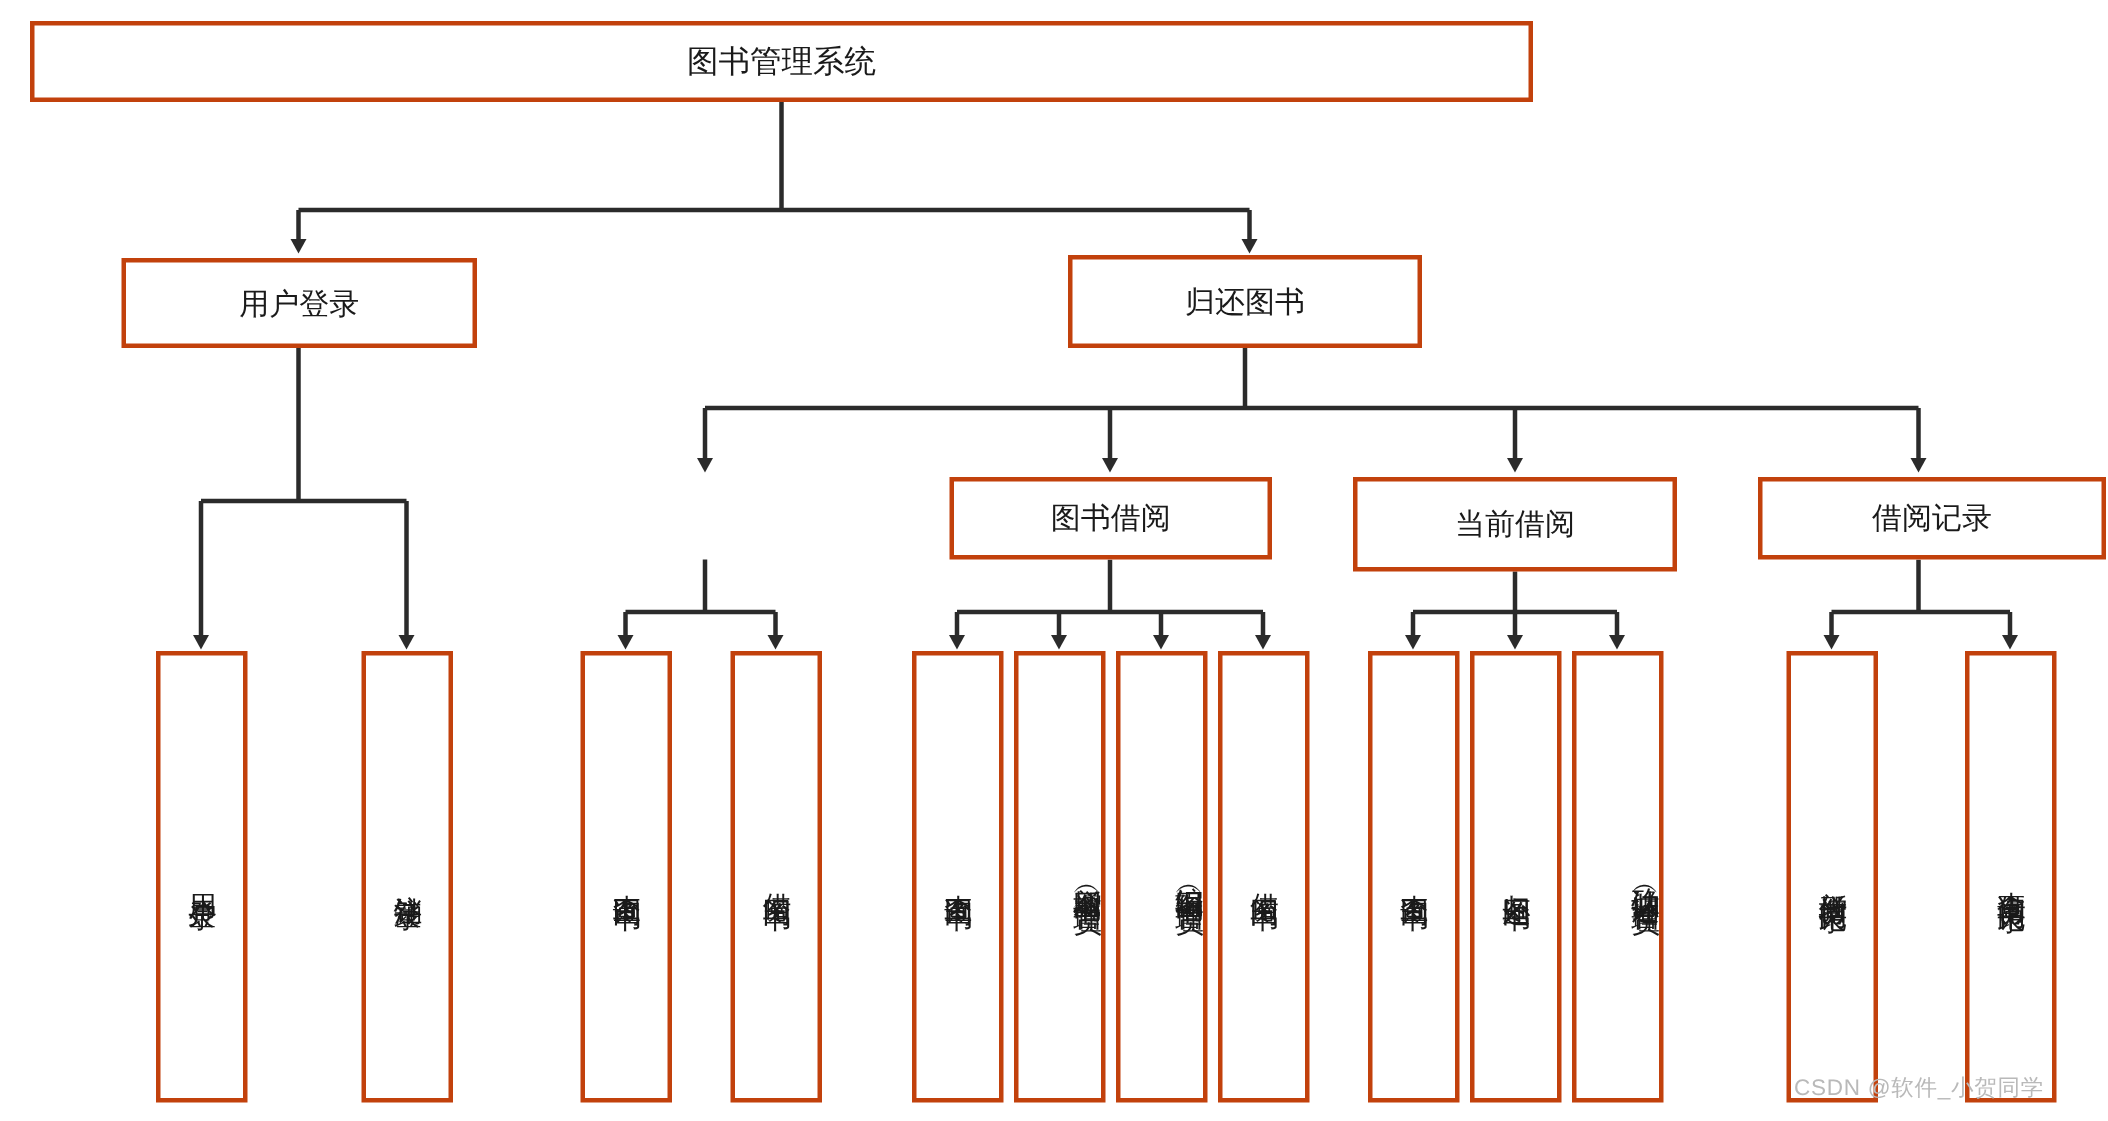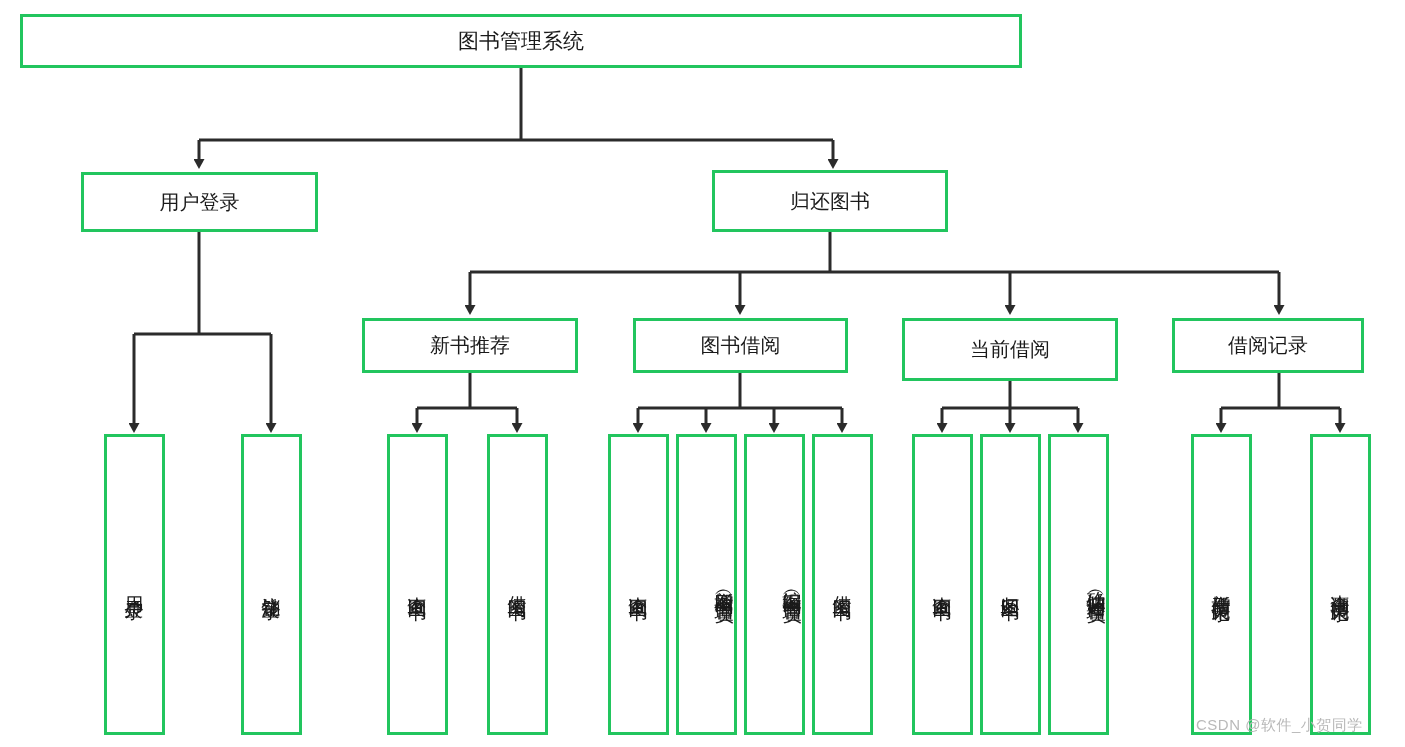--- a/index.html
+++ b/index.html
@@ -21,21 +21,21 @@
     position: absolute;
     left: 0;
     top: 0;
     width: 1405px;
     height: 747px;
     pointer-events: none;
   }
   .node {
     position: absolute;
     box-sizing: border-box;
-    border: 3px solid #22c55e;
+    border: 3px solid #c2410c;
     background: #ffffff;
     display: flex;
     align-items: center;
     justify-content: center;
     color: #1a1a1a;
   }
   .node.root {
     font-size: 21px;
   }
   .node.lvl1 {
@@ -119,24 +119,23 @@
       <path d="M1221,408 L1221,424" marker-end="url(#arrow)"></path>
       <path d="M1340,408 L1340,424" marker-end="url(#arrow)"></path>
     </g>
   </svg>
 
   <div class="node root" style="left:20px; top:14px; width:1002px; height:54px;">图书管理系统</div>
 
   <div class="node lvl1" style="left:81px; top:172px; width:237px; height:60px;">用户登录</div>
   <div class="node lvl1" style="left:712px; top:170px; width:236px; height:62px;">归还图书</div>
 
-  <div class="node lvl2" style="left:362px; top:318px; width:216px; height:55px;">新书推荐</div>
   <div class="node lvl2" style="left:633px; top:318px; width:215px; height:55px;">图书借阅</div>
   <div class="node lvl2" style="left:902px; top:318px; width:216px; height:63px;">当前借阅</div>
-  <div class="node lvl2" style="left:1172px; top:318px; width:192px; height:55px;font-family:Liberation Mono, monospace;">借阅记录</div>
+  <div class="node lvl2" style="left:1172px; top:318px; width:232px; height:55px;font-family:Liberation Mono, monospace;">借阅记录</div>
 
   <div class="node leaf" style="left:104px; top:434px; width:61px; height:301px;">用户登录</div>
   <div class="node leaf" style="left:241px; top:434px; width:61px; height:301px;">注销登录</div>
 
   <div class="node leaf" style="left:387px; top:434px; width:61px; height:301px;">查询图书</div>
   <div class="node leaf" style="left:487px; top:434px; width:61px; height:301px;">借阅图书</div>
 
   <div class="node leaf" style="left:608px; top:434px; width:61px; height:301px;">查询图书</div>
   <div class="node leaf top-align" style="left:676px; top:434px; width:61px; height:301px;">新增图书（管理员）</div>
   <div class="node leaf top-align" style="left:744px; top:434px; width:61px; height:301px;">编辑图书（管理员）</div>

